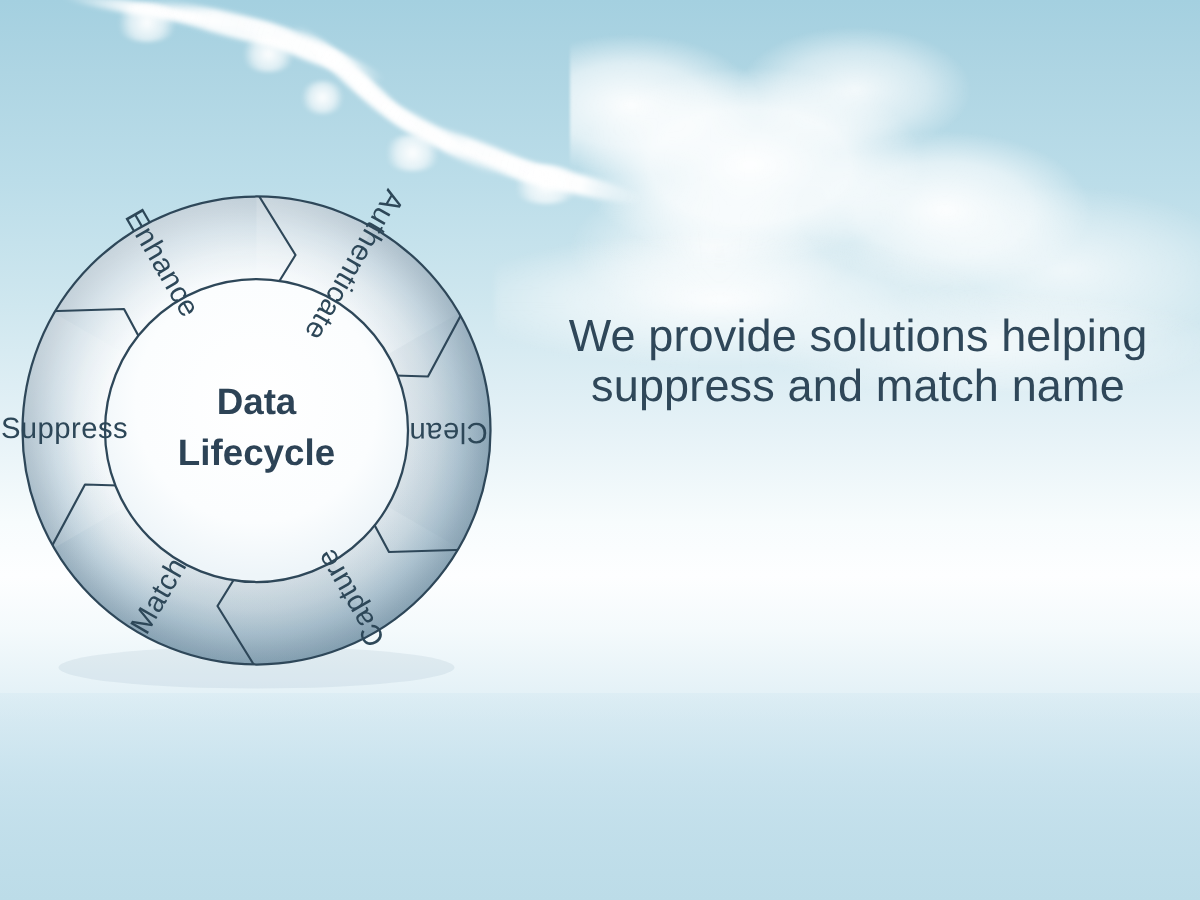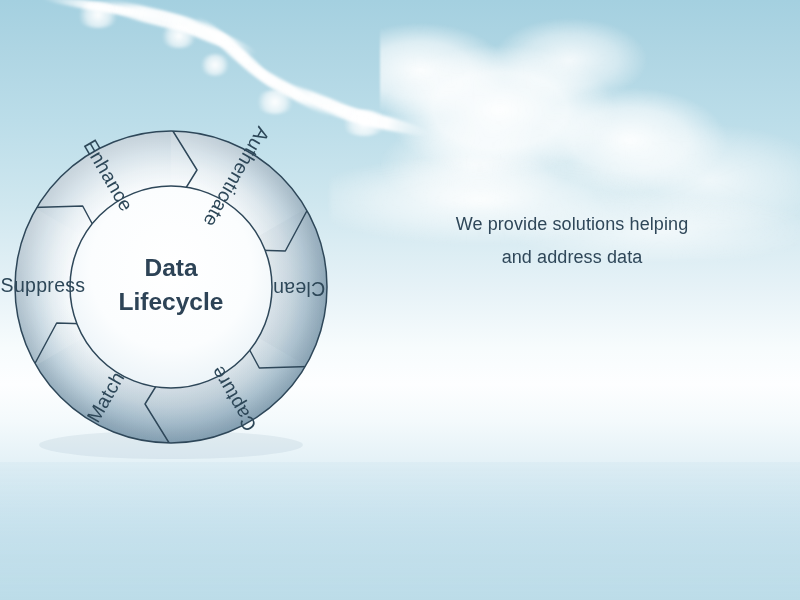--- a/index.html
+++ b/index.html
@@ -93,21 +93,21 @@
     width:345px; height:345px;
   }
   #wheel-wrap svg { display:block; }
 
   
   #body-copy {
     position:absolute;
     left:352px; top:208px;
     width:440px;
     text-align:center;
-    font-size:18px;
+    font-size:30px;
     line-height:33px;
     color:#2f4759;
     letter-spacing:.1px;
   }
   #body-copy .accent { color:#a1151e; }
 
   
   #reflection {
     position:absolute;
     left:0; top:462px;
@@ -257,21 +257,21 @@
         </text>
         <text x="171" y="192">
           <tspan>Lifecycle</tspan>
         </text>
       </g>
     </svg>
   </div>
 
   <div id="body-copy">
     <div>We provide solutions helping</div>
-    <div>and address data</div>
+    <div>suppress and match name</div>
   </div>
 
   <div id="reflection">
 
     <div id="reflection-mask"></div>
   </div>
 
 </div>
 
 </body></html>

